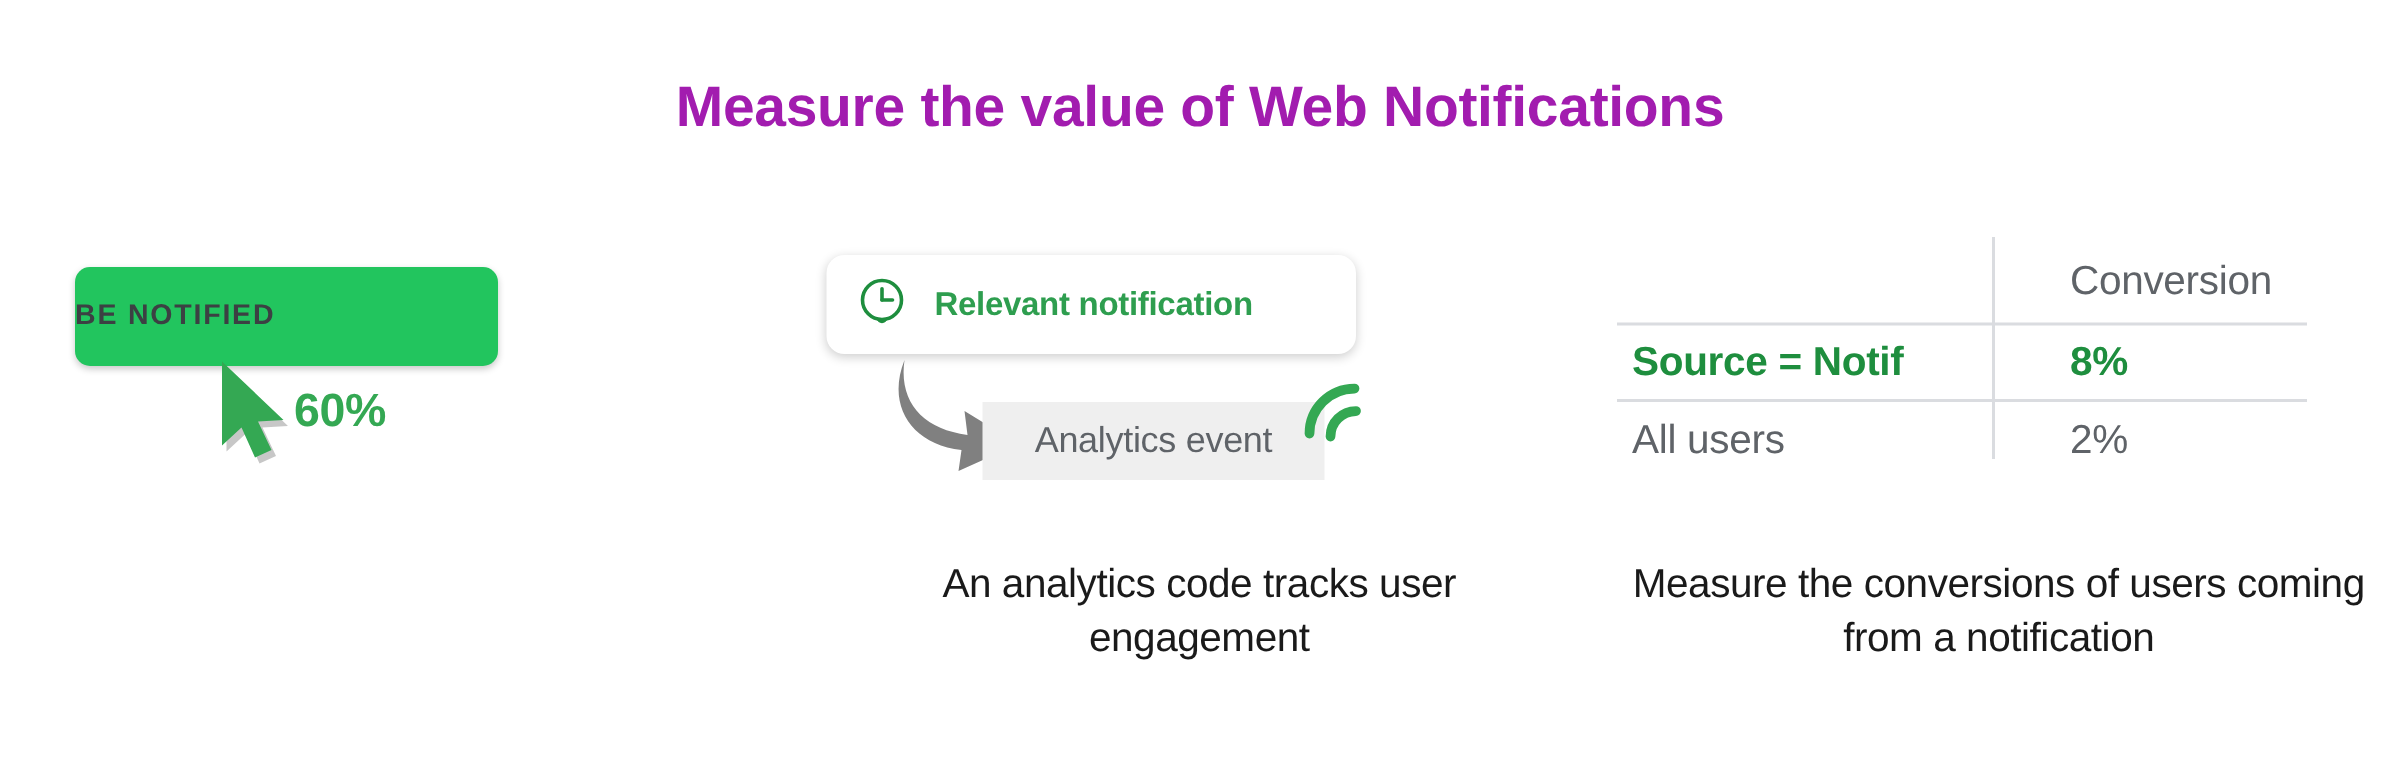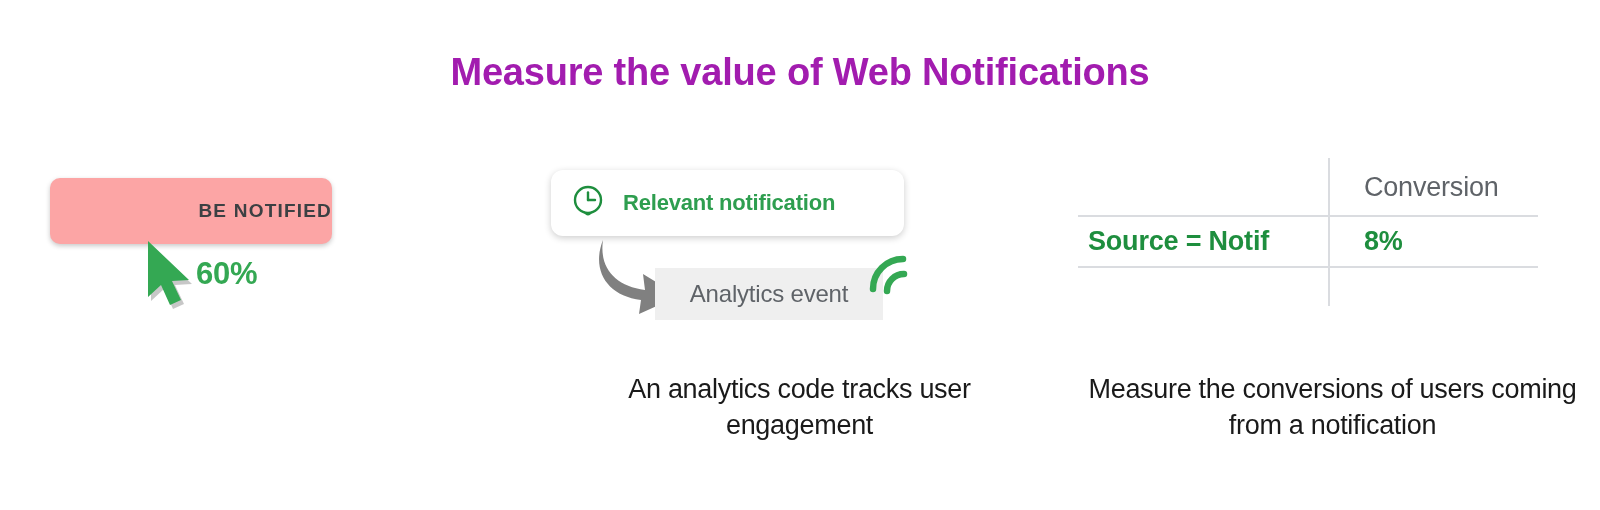--- a/index.html
+++ b/index.html
@@ -59,26 +59,26 @@
   .col-2 .caption { margin-top: 26px; }
   .col-3 .caption { margin-top: 26px; padding: 0 20px; }
 
   
   .notify-button {
     position: absolute;
     left: 50px;
     top: 28px;
     width: 282px;
     height: 66px;
-    background: #fca5a5;
+    background: #22c55e;
     border-radius: 10px;
     box-shadow: 0 2px 5px rgba(0,0,0,0.22);
     display: flex;
     align-items: center;
-    justify-content: flex-end;
+    justify-content: flex-start;
     font-size: 19px;
     font-weight: bold;
     letter-spacing: 1.2px;
     color: #3c4043;
   }
   .cursor-arrow {
     position: absolute;
     left: 143px;
     top: 88px;
     width: 62px;
@@ -155,21 +155,21 @@
     width: 460px;
     border-collapse: collapse;
   }
   .conv-table td, .conv-table th {
     padding: 0;
     margin: 0;
     text-align: left;
     font-weight: normal;
   }
   .conv-table .cell-label { width: 240px; padding-left: 10px; }
-  .conv-table .cell-value { padding-left: 36px; }
+  .conv-table .cell-value { padding-left: 52px; }
   .row-head td {
     height: 55px;
     vertical-align: middle;
     font-size: 27px;
     color: #5f6368;
     border-bottom: 2px solid #dadce0;
     letter-spacing: -0.2px;
   }
   .row-hl td {
     height: 49px;
@@ -267,20 +267,24 @@
       <table class="conv-table">
         <tbody>
             <tr class="row-head">
           <td class="cell-label"></td>
           <td class="cell-value">Conversion</td>
         </tr>
         <tr class="row-hl">
           <td class="cell-label">Source = Notif</td>
           <td class="cell-value">8%</td>
         </tr>
+        <tr class="row-base">
+          <td class="cell-label">All users</td>
+          <td class="cell-value">2%</td>
+        </tr>
       </tbody>
         </table>
       <div class="col-divider"></div>
     </div>
 
     <div class="caption">Measure the conversions of users coming from a notification</div>
   </div>
 
 </div>
 

